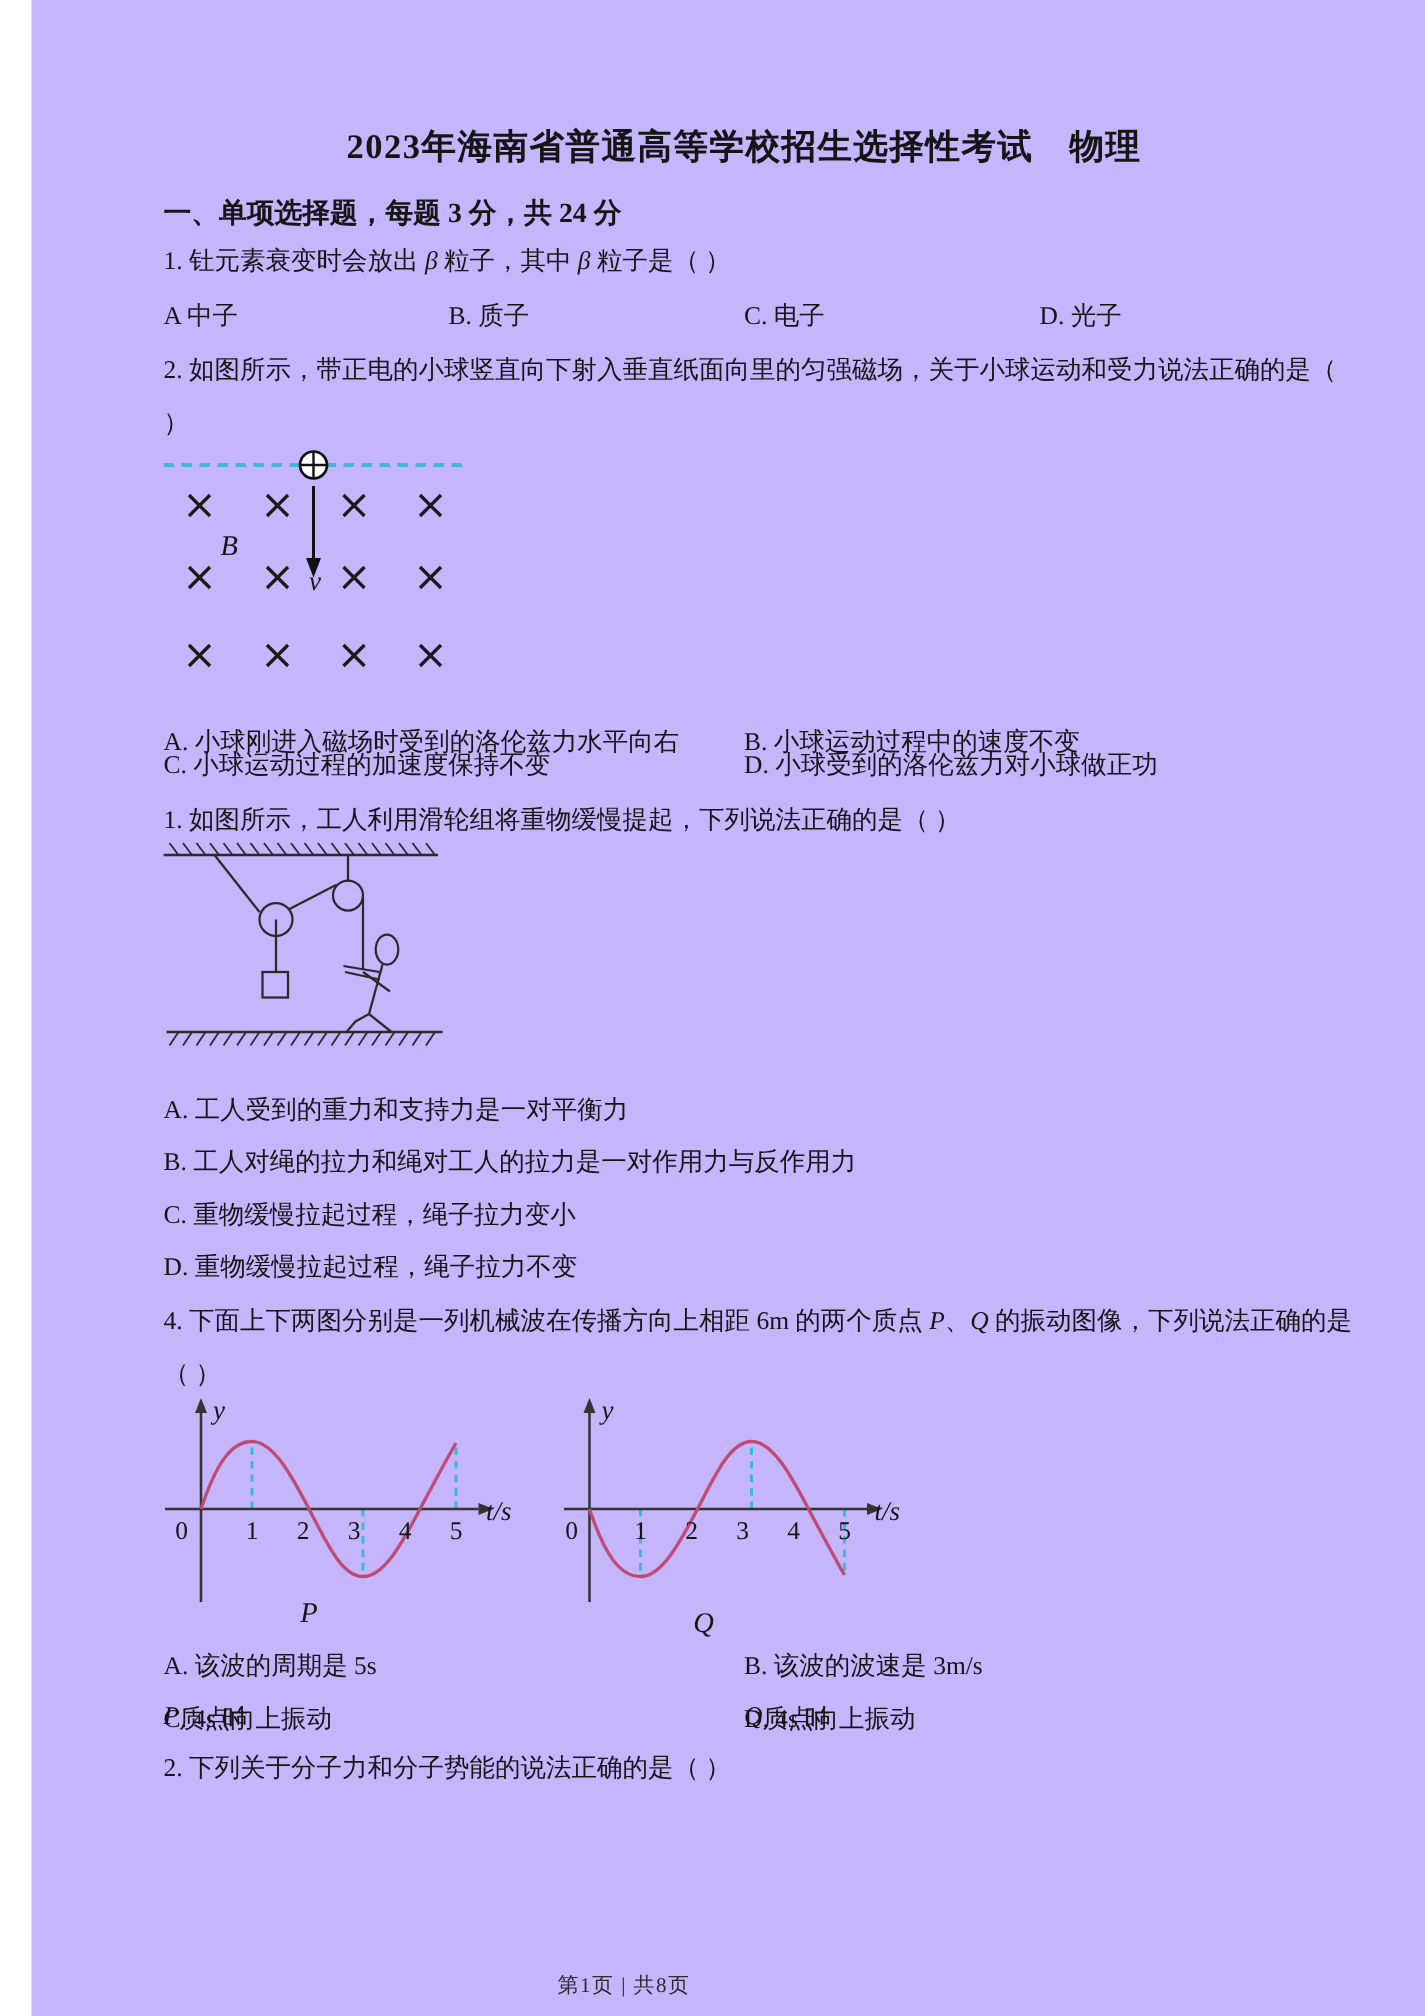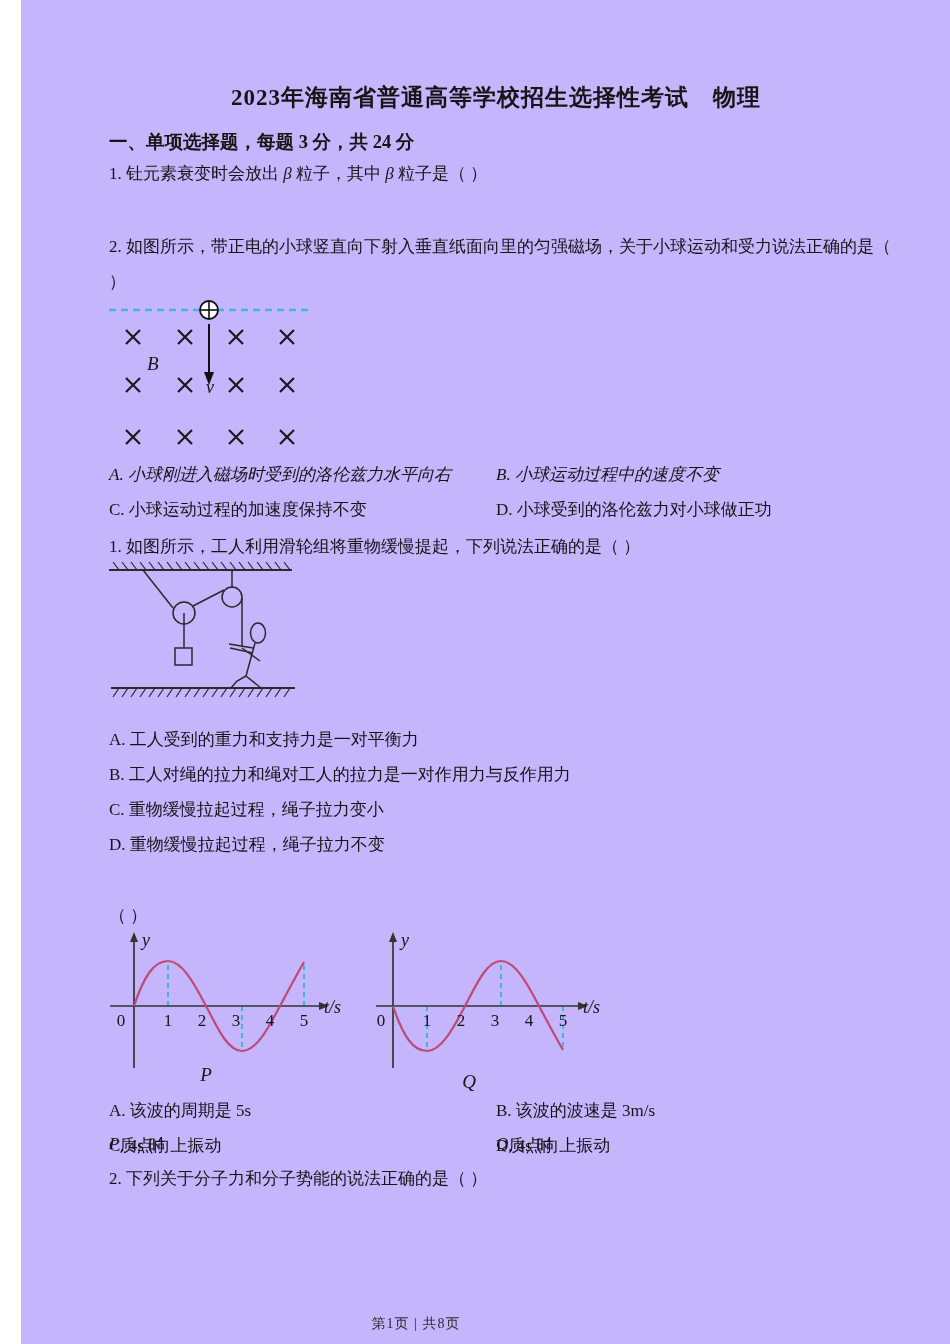--- a/index.html
+++ b/index.html
@@ -30,20 +30,26 @@
 </head>
 <body>
 
 <div class="page">
 
   <div class="abs title">2023年海南省普通高等学校招生选择性考试　物理</div>
 
   <div class="abs section-heading">一、单项选择题，每题 3 分，共 24 分</div>
 
   <div class="abs tline" style="left:88px; top:163px;"><span>1. 钍元素衰变时会放出 </span><i>β</i><span> 粒子，其中 </span><i>β</i><span> 粒子是（  ）</span></div>
+  <div class="abs orow" style="top:199px;">
+    <span class="c0">A 中子</span>
+    <span class="c1">B. 质子</span>
+    <span class="c2">C. 电子</span>
+    <span class="c3">D. 光子</span>
+  </div>
 
   <div class="abs tline" style="left:88px; top:236px;">2. 如图所示，带正电的小球竖直向下射入垂直纸面向里的匀强磁场，关于小球运动和受力说法正确的是（</div>
   <div class="abs tline" style="left:88px; top:271px;">）</div>
 
   <svg class="abs" style="left:88px; top:298px;" width="215" height="152" viewBox="0 0 215 152">
     <defs>
       <path id="xm" d="M-7,-7 L7,7 M7,-7 L-7,7" stroke="#1a1a1a" stroke-width="2.2" fill="none"></path>
     </defs>
     <line x1="0" y1="12" x2="202" y2="12" stroke="#41b7d8" stroke-width="2.6" stroke-dasharray="7 5"></line>
     <g>
@@ -66,21 +72,21 @@
         <use href="#xm" x="178" y="139"></use>
     </g>
     <text class="ital" x="38" y="72" font-size="19">B</text>
     <g>
       <line x1="100" y1="26" x2="100" y2="76" stroke="#111" stroke-width="2"></line>
       <polygon points="95,74 105,74 100,87" fill="#111"></polygon>
     </g>
     <text class="ital" x="97" y="95" font-size="18">v</text>
   </svg>
 
-  <div class="abs orow" style="top:463px;font-style:italic;">
+  <div class="abs orow" style="top:483px;">
     <span class="c0">A. 小球刚进入磁场时受到的洛伦兹力水平向右</span>
     <span class="c2">B. 小球运动过程中的速度不变</span>
   </div>
   <div class="abs orow" style="top:498px;">
     <span class="c0">C. 小球运动过程的加速度保持不变</span>
     <span class="c2">D. 小球受到的洛伦兹力对小球做正功</span>
   </div>
 
   <div class="abs tline" style="left:88px; top:536px;">1. 如图所示，工人利用滑轮组将重物缓慢提起，下列说法正确的是（  ）</div>
 
@@ -162,20 +168,21 @@
   <div class="abs orow" style="top:763px;">
       <span class="c0">B. 工人对绳的拉力和绳对工人的拉力是一对作用力与反作用力</span>
     </div>
   <div class="abs orow" style="top:798px;">
       <span class="c0">C. 重物缓慢拉起过程，绳子拉力变小</span>
     </div>
   <div class="abs orow" style="top:833px;">
       <span class="c0">D. 重物缓慢拉起过程，绳子拉力不变</span>
     </div>
 
+  <div class="abs tline" style="left:88px; top:870px;"><span>4. 下面上下两图分别是一列机械波在传播方向上相距 6m 的两个质点 </span><i>P</i><span>、</span><i>Q</i><span> 的振动图像，下列说法正确的是</span></div>
   <div class="abs tline" style="left:88px; top:905px;">（  ）</div>
 
   <svg class="abs" style="left:85px; top:928px;" width="240" height="158" viewBox="0 0 240 158">
     <g stroke="#41b7d8" stroke-width="2" stroke-dasharray="5 4">
       <line x1="62" y1="78" x2="62" y2="33"></line>
       <line x1="136" y1="78" x2="136" y2="123"></line>
       <line x1="198" y1="78" x2="198" y2="34"></line>
     </g>
     <g stroke="#333" stroke-width="1.7">
       <line x1="4" y1="78" x2="213" y2="78"></line>

